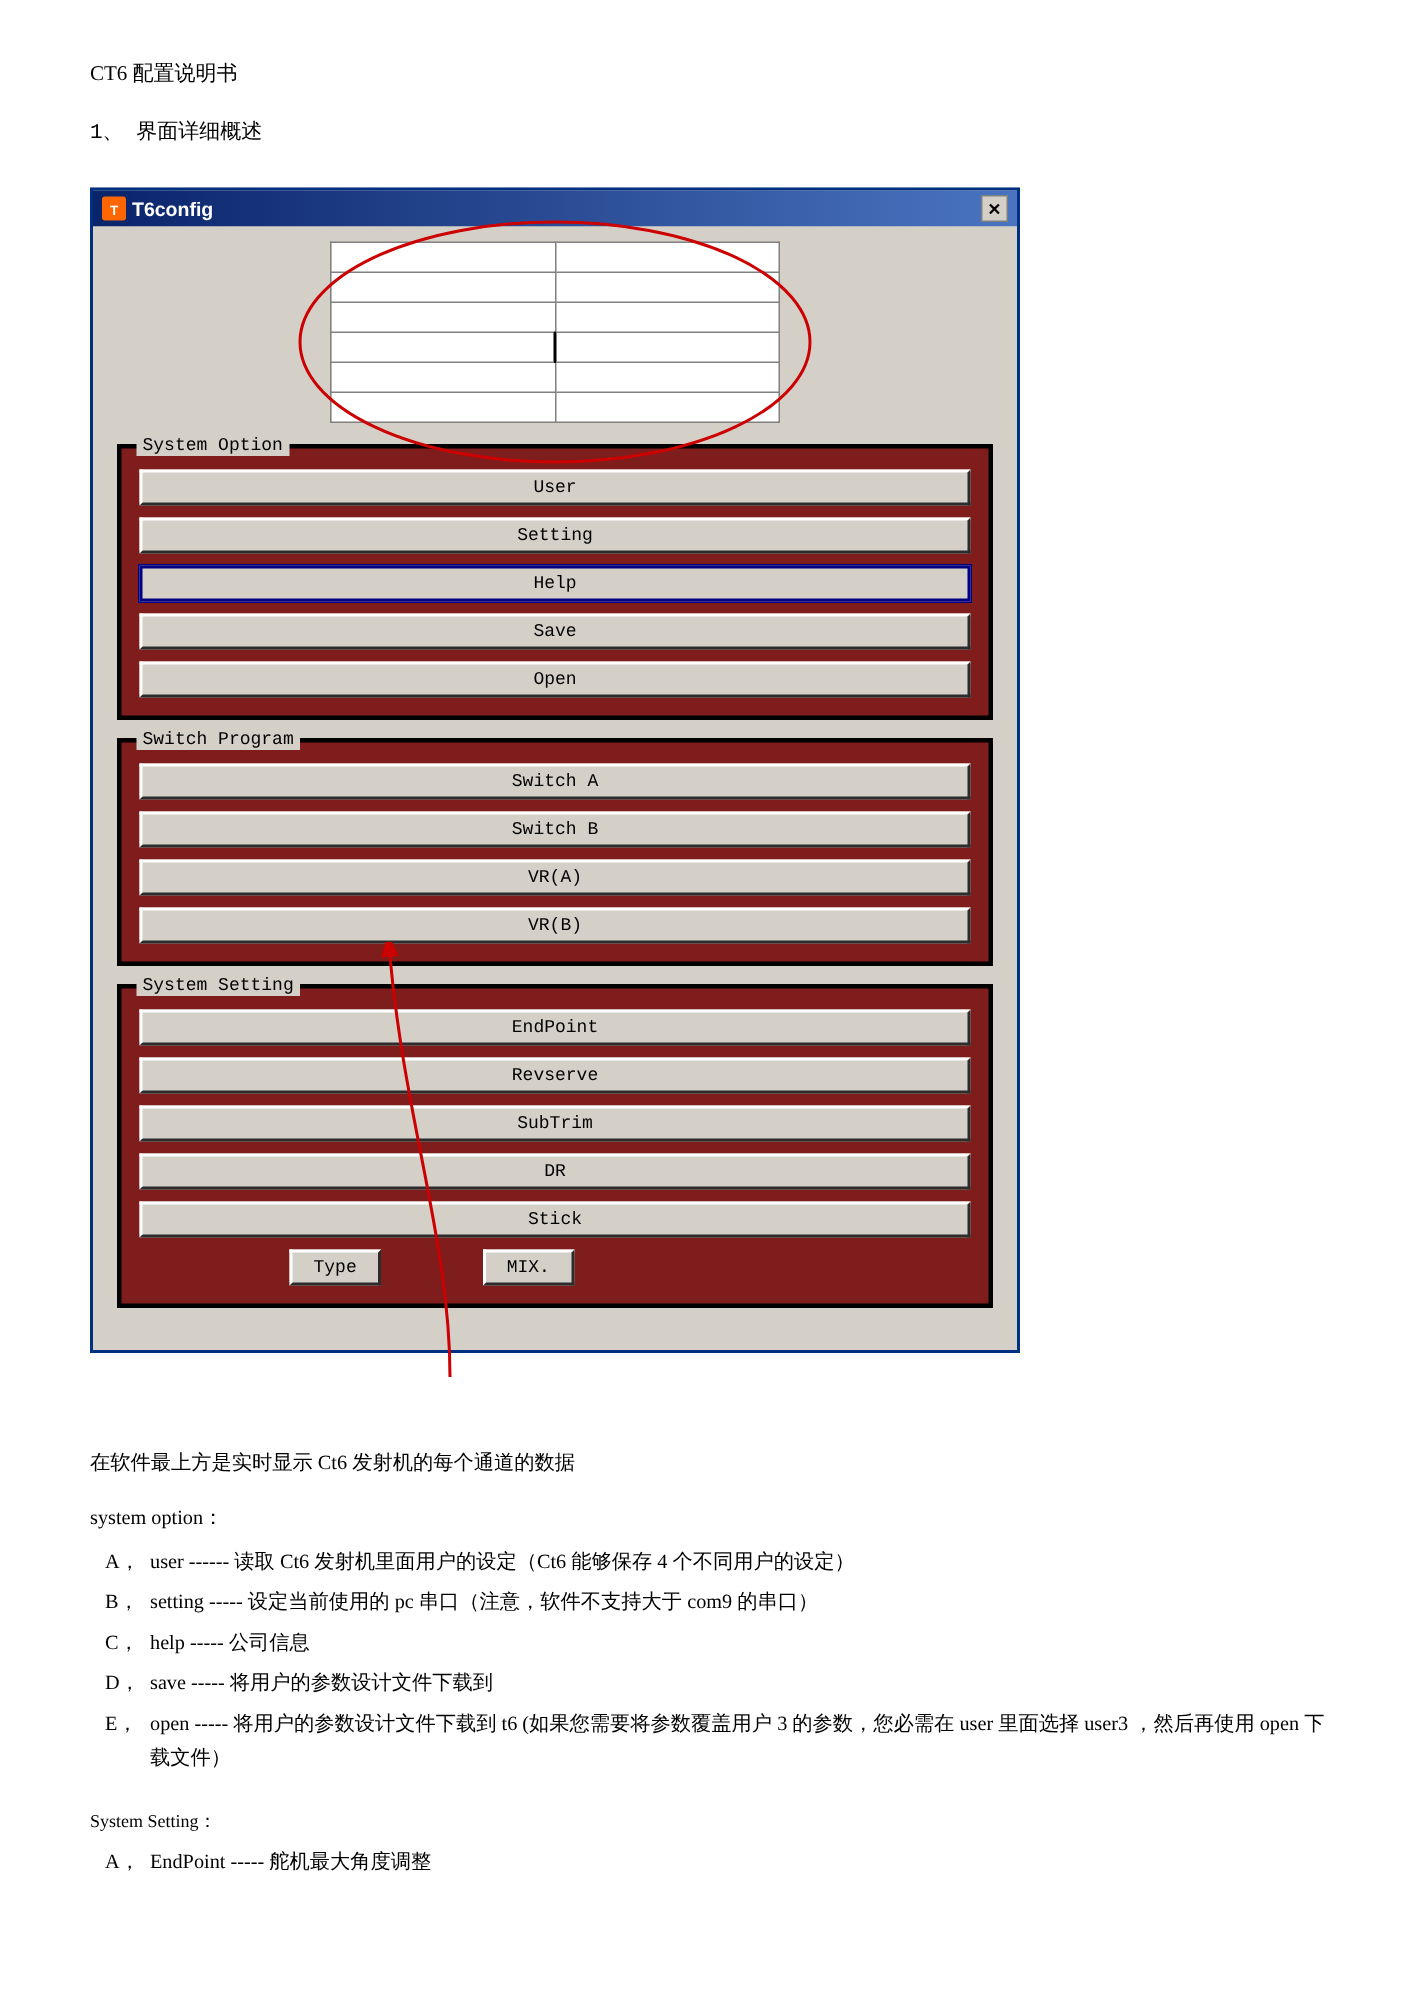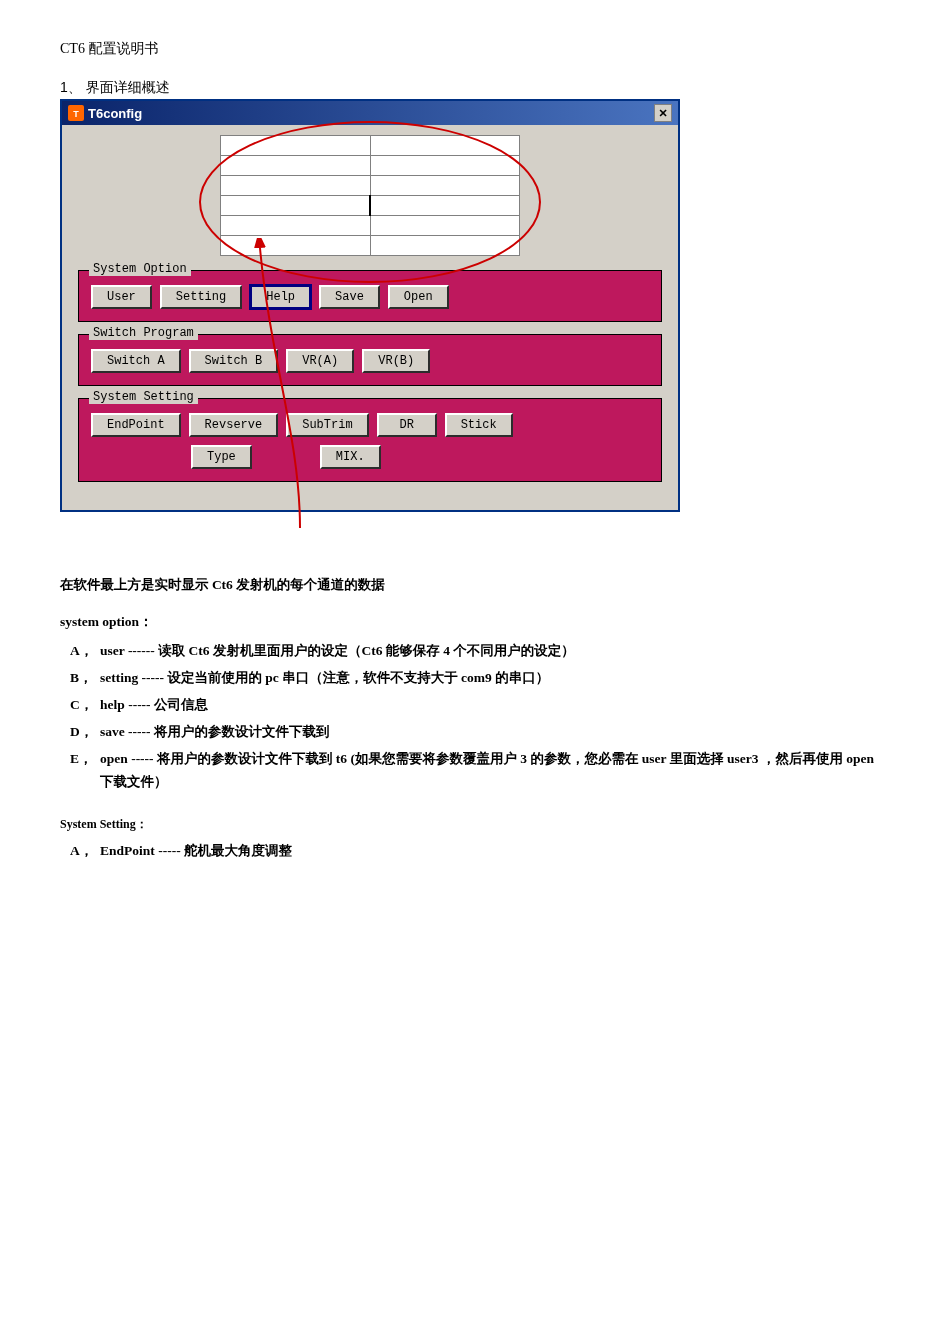--- a/index.html
+++ b/index.html
@@ -12,22 +12,22 @@
       width: 945px;
       min-height: 1337px;
     }
     .doc-title {
       font-size: 14px;
       margin-bottom: 21px;
       font-family: "SimSun", serif;
     }
     .doc-subtitle {
       font-size: 14px;
-      margin-bottom: 2px;
-      font-family: Liberation Sans, sans-serif;
+      margin-bottom: 28px;
+      font-family: Liberation Mono, monospace;
     }
 
     
     .window {
       border: 2px solid #003082;
       width: 620px;
       background: #d4d0c8;
       margin-bottom: 16px;
     }
     .window-titlebar {
@@ -93,42 +93,43 @@
       width: 150px;
       background: white;
       font-size: 11px;
     }
     .channel-table tr:first-child td {
       border-top: 1px solid #808080;
     }
 
     
     .section-box {
-      border: 1px solid #000000;
+      border: 3px solid #000000;
       padding: 8px 12px 12px 12px;
       margin-bottom: 12px;
       position: relative;
-      background: #be185d;
+      background: #7f1d1d;
     }
     .section-label {
       position: absolute;
       top: -9px;
       left: 10px;
       background: #d4d0c8;
       padding: 0 4px;
       font-size: 12px;
       font-family: "Courier New", monospace;
     }
 
     
     .btn-row {
       display: flex;
       gap: 8px;
       flex-wrap: wrap;
       margin-top: 6px;
+      flex-direction: column;
     }
     .win-btn {
       background: #d4d0c8;
       border: 2px outset #ffffff;
       border-right-color: #808080;
       border-bottom-color: #808080;
       padding: 3px 14px;
       font-size: 12px;
       font-family: "Courier New", monospace;
       cursor: pointer;
@@ -138,21 +139,20 @@
     .win-btn.active {
       border: 2px solid #000080;
       box-shadow: 0 0 0 1px #000080;
     }
 
     
     .desc-block {
       margin-top: 16px;
       line-height: 1.7;
       font-size: 13.5px;
-      font-weight: bold;
     }
     .desc-block p {
       margin-bottom: 6px;
     }
     .desc-item {
       display: flex;
       margin-bottom: 4px;
       padding-left: 10px;
     }
     .desc-letter {

